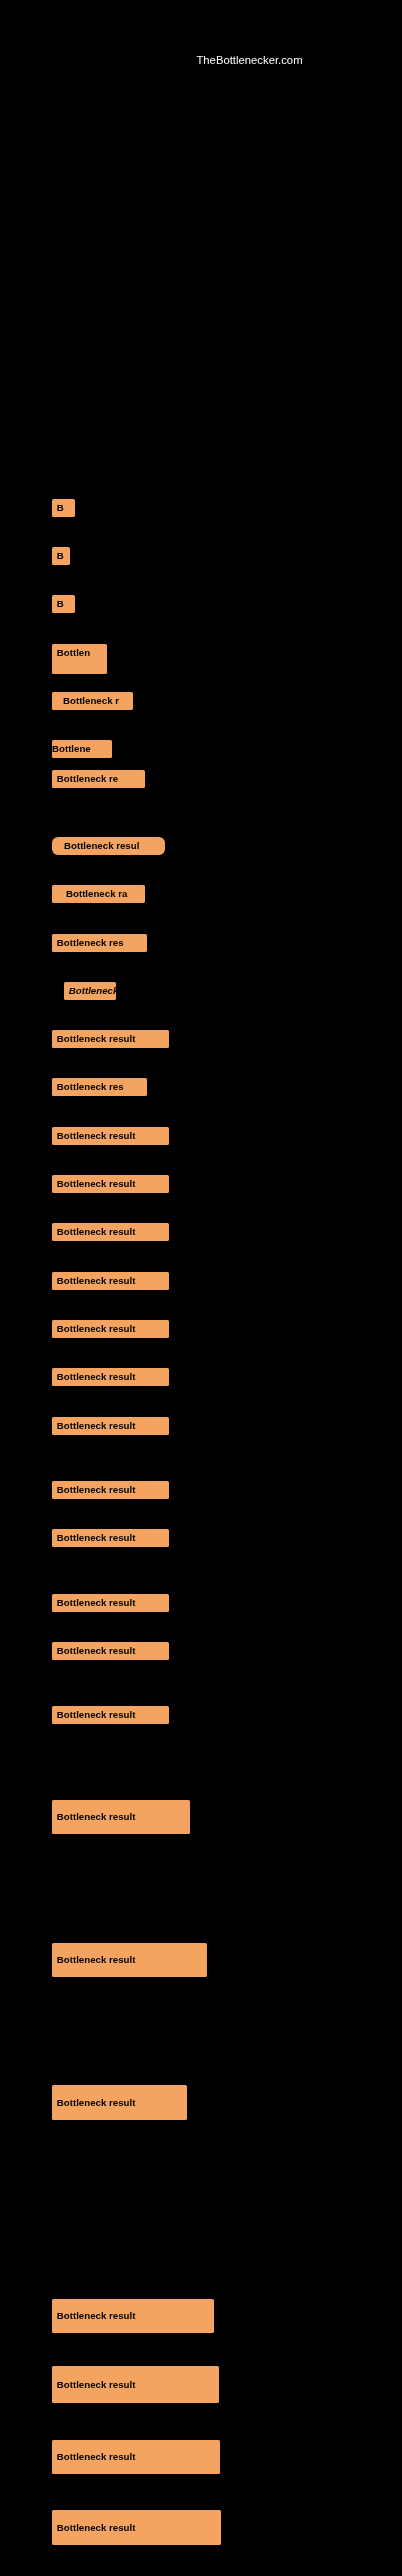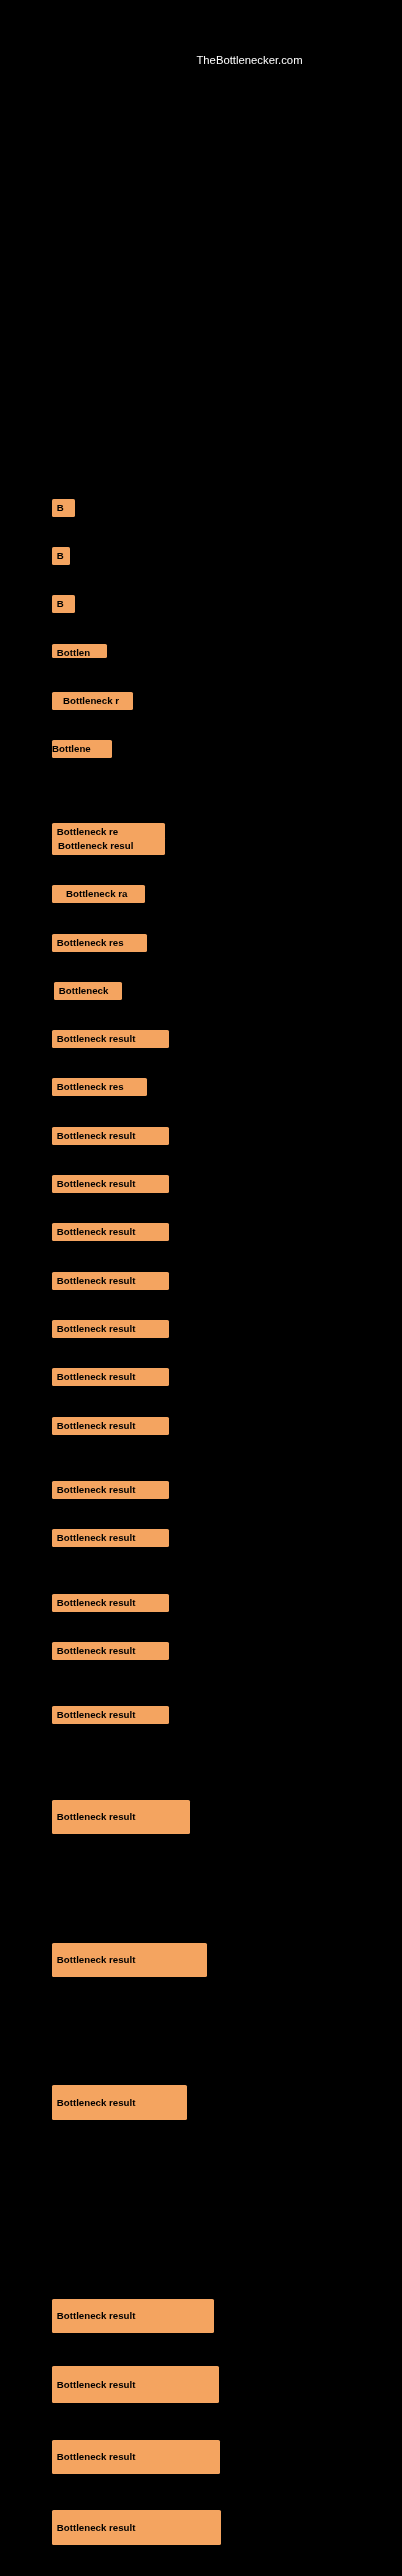--- a/index.html
+++ b/index.html
@@ -40,28 +40,28 @@
   </style>
 </head>
 <body>
 
 <span class="site-title">TheBottlenecker.com</span>
 
 <div id="badges-container">
     <div class="result-badge" style="top: 451px; left: 4px; width: 22.5px; height: 17.7px; line-height: 17.7px; padding: 0px 4.8px;">B</div>
     <div class="result-badge" style="top: 499px; left: 4px; width: 17.7px; height: 17.7px; line-height: 17.7px; padding: 0px 4.8px;">B</div>
     <div class="result-badge" style="top: 547px; left: 4px; width: 22.5px; height: 17.7px; line-height: 17.7px; padding: 0px 4.8px;">B</div>
-    <div class="result-badge" style="top: 596px; left: 4px; width: 55px; height: 14px; line-height: 17.7px; padding: 0px 4.8px;">Bottlen</div>
+    <div class="result-badge" style="top: 596px; left: 4px; width: 55px; height: 30px; line-height: 17.7px; padding: 0px 4.8px;">Bottlen</div>
     <div class="result-badge" style="top: 644px; left: 4px; width: 81px; height: 17.7px; line-height: 17.7px; padding: 0px 11px;">Bottleneck r</div>
     <div class="result-badge" style="top: 692px; left: 4px; width: 60px; height: 17.7px; line-height: 17.7px; padding: 0px 0;">Bottlene</div>
-    <div class="result-badge" style="top: 775px; left: 4px; width: 113px; height: 17.7px; line-height: 17.7px; padding: 0px 4.8px;">Bottleneck re</div>
-    <div class="result-badge" style="top: 789px; left: 4px; width: 113px; height: 17.7px; line-height: 17.7px; padding: 0px 6px;">Bottleneck resul</div>
+    <div class="result-badge" style="top: 722px; left: 4px; width: 93px; height: 17.7px; line-height: 17.7px; padding: 0px 4.8px;">Bottleneck re</div>
+    <div class="result-badge" style="top: 789px; left: 4px; width: 113px; height: 17.7px; line-height: 17.7px; padding: 0px 12px; border-radius: 6px;">Bottleneck resul</div>
     <div class="result-badge" style="top: 837px; left: 4px; width: 93px; height: 17.7px; line-height: 17.7px; padding: 0px 14px;">Bottleneck ra</div>
     <div class="result-badge" style="top: 886px; left: 4px; width: 95px; height: 17.7px; line-height: 17.7px; padding: 0px 4.8px;">Bottleneck res</div>
-    <div class="result-badge" style="top: 934px; left: 6px; width: 68px; height: 17.7px; line-height: 17.7px; padding: 0px 4.8px;">Bottleneck</div>
+    <div class="result-badge" style="top: 934px; left: 16px; width: 52px; height: 17.7px; line-height: 17.7px; padding: 0px 4.8px; font-style: italic;">Bottleneck</div>
     <div class="result-badge" style="top: 982px; left: 4px; width: 117px; height: 17.7px; line-height: 17.7px; padding: 0px 4.8px;">Bottleneck result</div>
     <div class="result-badge" style="top: 1030px; left: 4px; width: 95px; height: 17.7px; line-height: 17.7px; padding: 0px 4.8px;">Bottleneck res</div>
     <div class="result-badge" style="top: 1079px; left: 4px; width: 117px; height: 17.7px; line-height: 17.7px; padding: 0px 4.8px;">Bottleneck result</div>
     <div class="result-badge" style="top: 1127px; left: 4px; width: 117px; height: 17.7px; line-height: 17.7px; padding: 0px 4.8px;">Bottleneck result</div>
     <div class="result-badge" style="top: 1175px; left: 4px; width: 117px; height: 17.7px; line-height: 17.7px; padding: 0px 4.8px;">Bottleneck result</div>
     <div class="result-badge" style="top: 1224px; left: 4px; width: 117px; height: 17.7px; line-height: 17.7px; padding: 0px 4.8px;">Bottleneck result</div>
     <div class="result-badge" style="top: 1272px; left: 4px; width: 117px; height: 17.7px; line-height: 17.7px; padding: 0px 4.8px;">Bottleneck result</div>
     <div class="result-badge" style="top: 1320px; left: 4px; width: 117px; height: 17.7px; line-height: 17.7px; padding: 0px 4.8px;">Bottleneck result</div>
     <div class="result-badge" style="top: 1369px; left: 4px; width: 117px; height: 17.7px; line-height: 17.7px; padding: 0px 4.8px;">Bottleneck result</div>
     <div class="result-badge" style="top: 1433px; left: 4px; width: 117px; height: 17.7px; line-height: 17.7px; padding: 0px 4.8px;">Bottleneck result</div>

